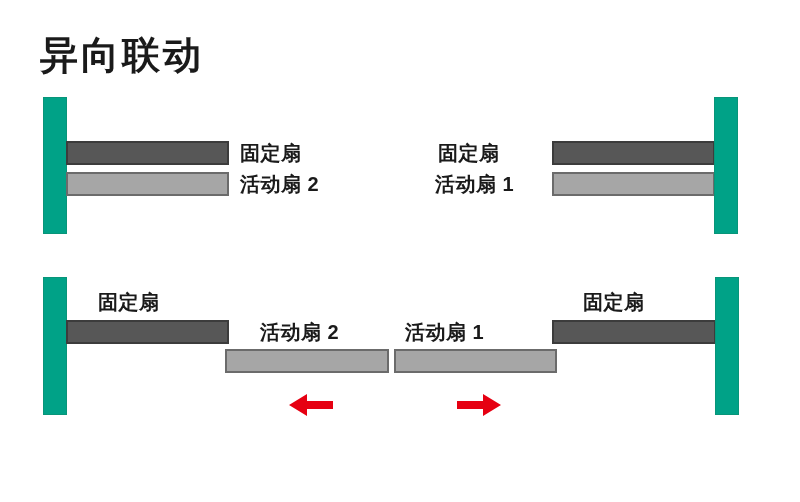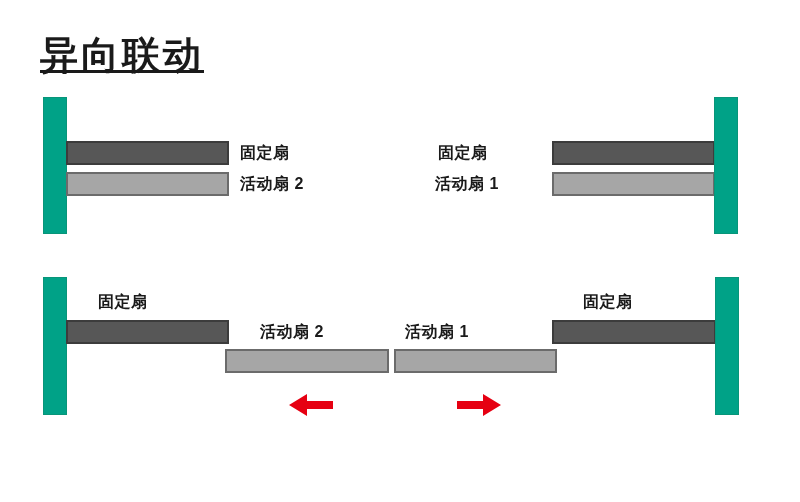--- a/index.html
+++ b/index.html
@@ -17,21 +17,20 @@
   }
   .title {
     position: absolute;
     left: 40px;
     top: 30px;
     font-size: 38px;
     font-weight: bold;
     letter-spacing: 3px;
     color: #1a1a1a;
     white-space: nowrap;
-    text-decoration: underline;
   }
   .jamb {
     position: absolute;
     width: 24px;
     background: #00a287;
     border: 1px solid #089579;
     box-sizing: border-box;
   }
   .panel {
     position: absolute;
@@ -43,21 +42,21 @@
     border: 2px solid #3c3c3c;
   }
   .panel.movable {
     background: #a6a6a6;
     border: 2px solid #6b6b6b;
   }
   .lbl {
     position: absolute;
     height: 24px;
     line-height: 24px;
-    font-size: 16px;
+    font-size: 20px;
     font-weight: bold;
     letter-spacing: 0.5px;
     color: #1a1a1a;
     white-space: nowrap;
   }
   .arrow {
     position: absolute;
     width: 44px;
     height: 22px;
   }

